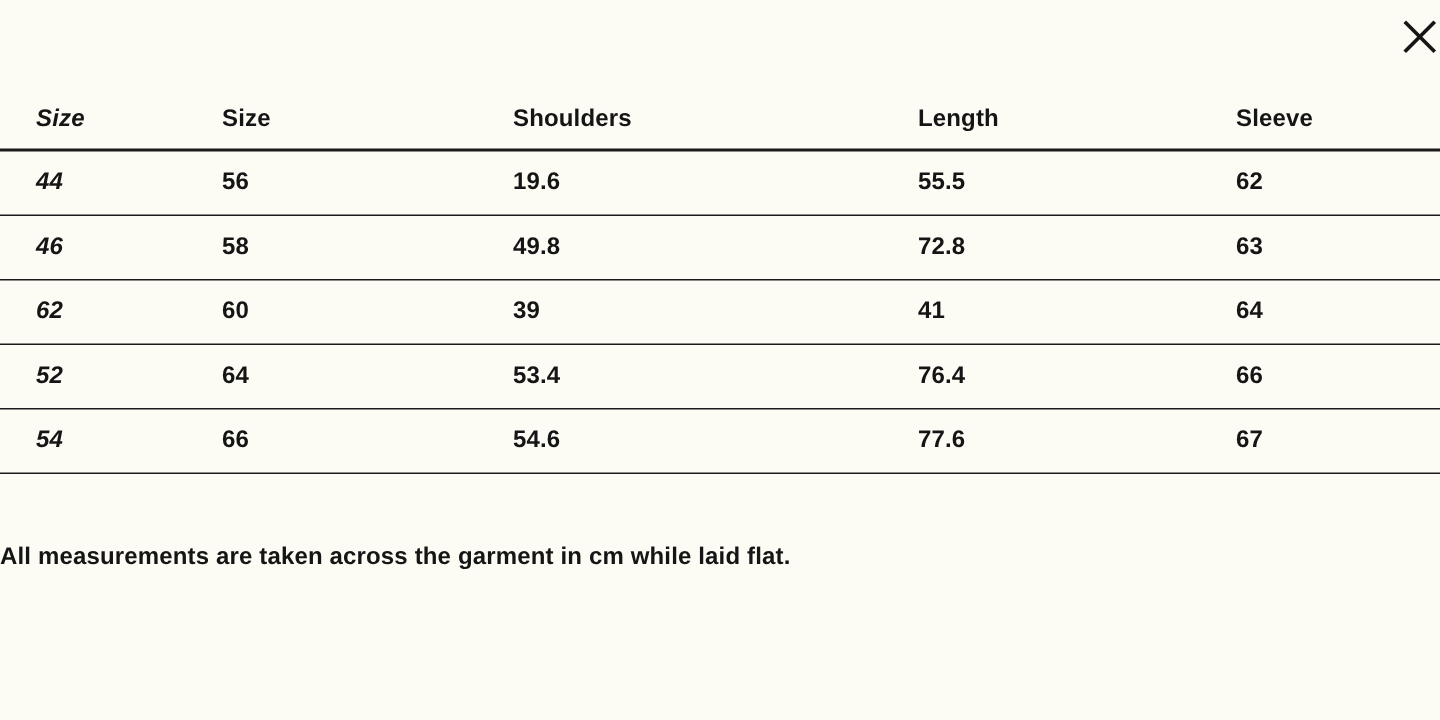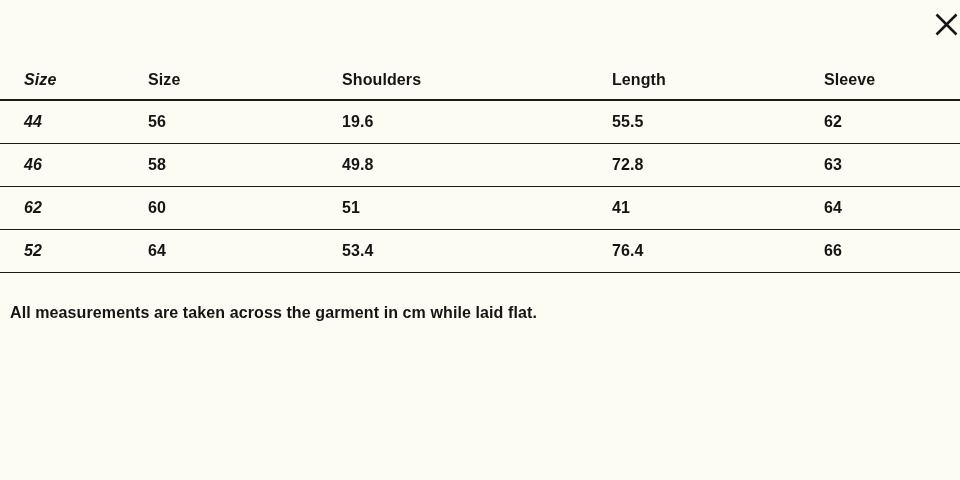--- a/index.html
+++ b/index.html
@@ -51,22 +51,21 @@
     padding:0;
     vertical-align:middle;
   }
   .size-table th:first-child,
   .size-table td:first-child{padding-left:24px;font-style:italic;}
   .size-table thead tr{height:40px;}
   .size-table thead th{border-bottom:2px solid var(--divider);}
   .size-table tbody tr{height:43px;margin-top:16px;}
   .size-table tbody td{border-bottom:1.5px solid var(--divider);}
   .notes{
-    padding-left:10px;
-    margin-top:30px;
+    margin-top:46px;
   }
   .notes p{
     font-size:16px;
     font-weight:700;
     letter-spacing:0.1px;
     line-height:20px;
     margin-bottom:24px;
   }
 </style>
 </head>
@@ -111,30 +110,37 @@
       <tr>
         <td>46</td>
         <td>58</td>
         <td>49.8</td>
         <td>72.8</td>
         <td>63</td>
       </tr>
       <tr>
         <td>62</td>
         <td>60</td>
-        <td>51</td>
+        <td>39</td>
         <td>41</td>
         <td>64</td>
       </tr>
       <tr>
         <td>52</td>
         <td>64</td>
         <td>53.4</td>
         <td>76.4</td>
         <td>66</td>
+      </tr>
+      <tr>
+        <td>54</td>
+        <td>66</td>
+        <td>54.6</td>
+        <td>77.6</td>
+        <td>67</td>
       </tr>
     </tbody>
   </table>
 
   <div class="notes">
     <p>All measurements are taken across the garment in cm while laid flat.</p>
   </div>
 
 </div>
 

